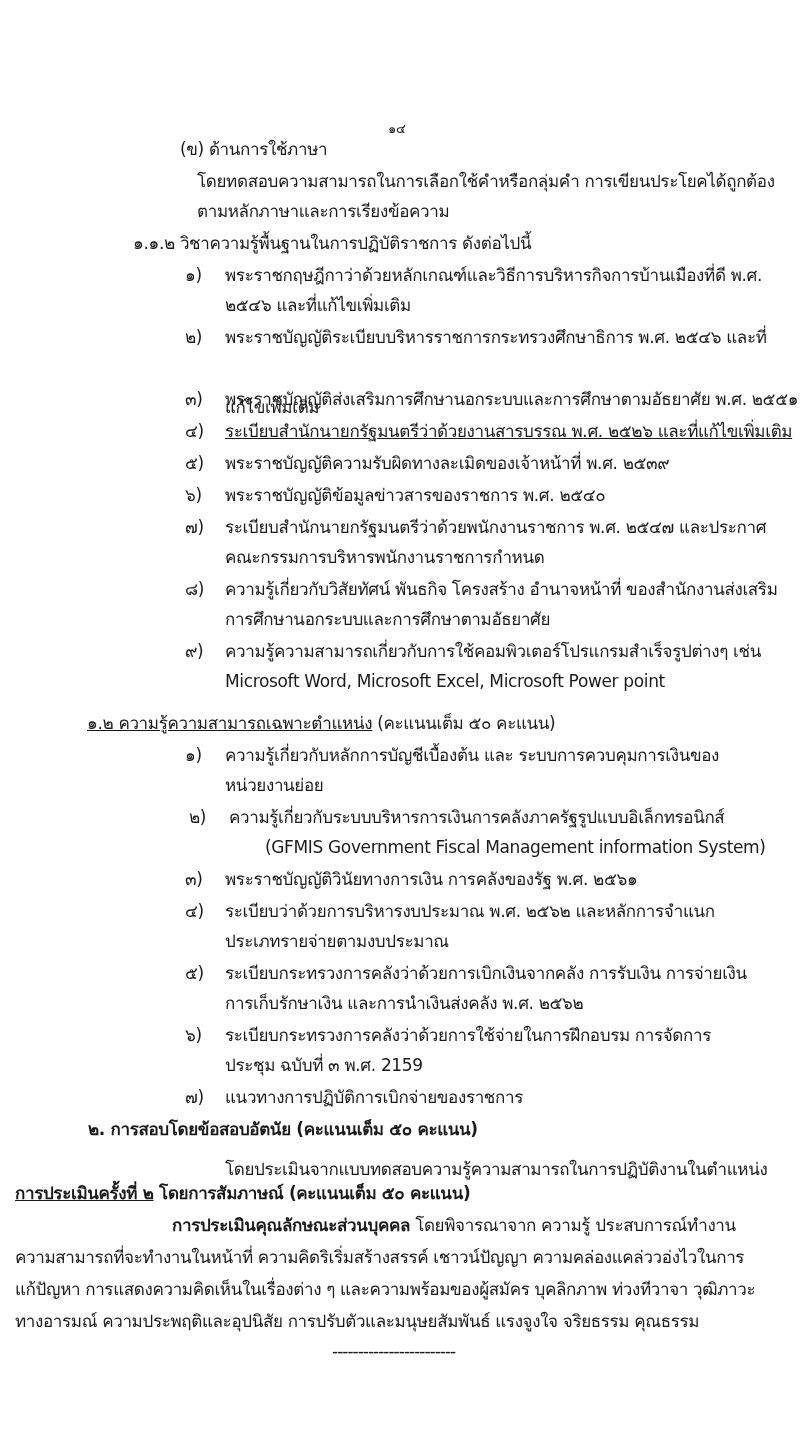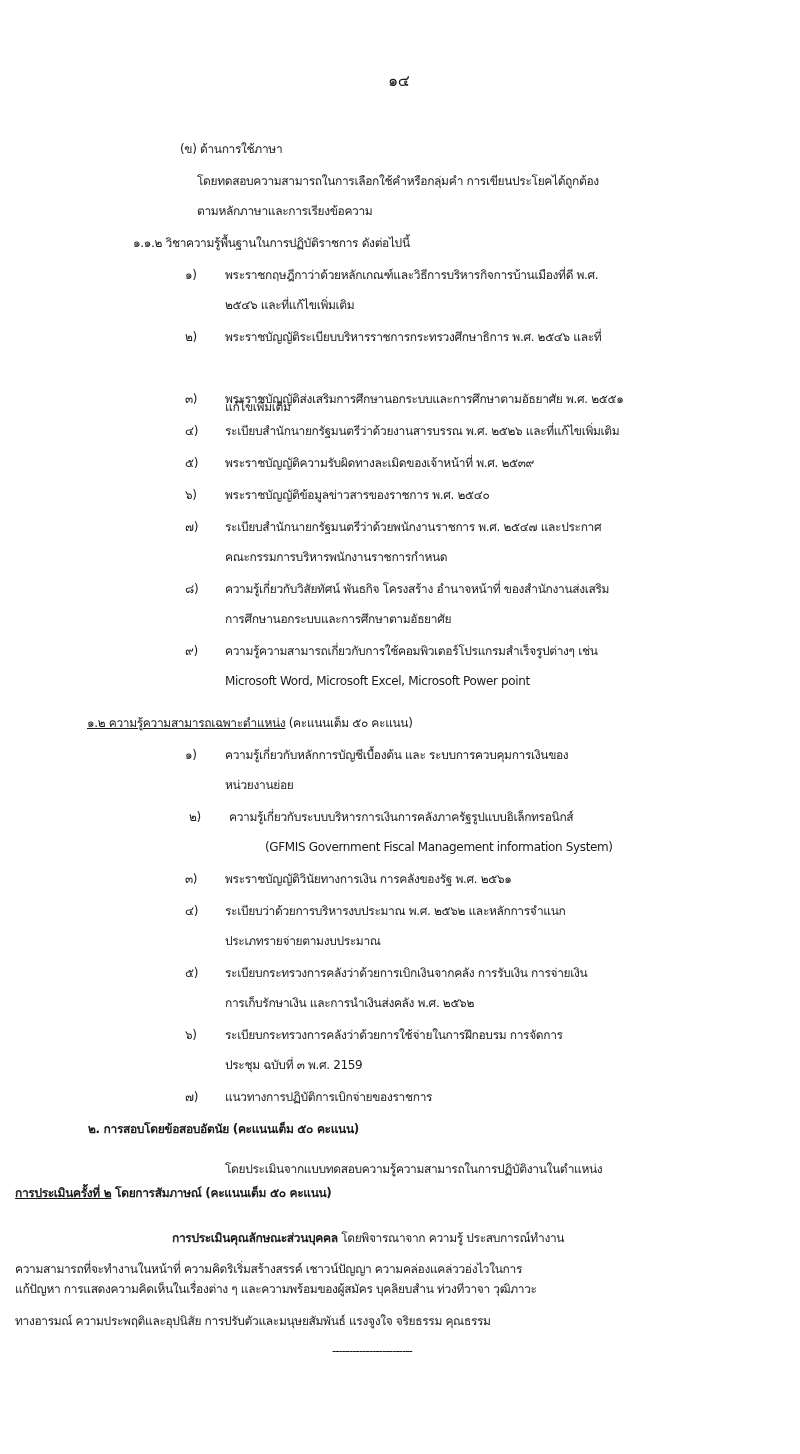--- a/index.html
+++ b/index.html
@@ -2,48 +2,48 @@
 <html><head>
 <meta charset="utf-8">
 <style>
   html, body { margin: 0; padding: 0; background: #ffffff; }
   body {
     width: 800px; height: 1454px; position: relative; overflow: hidden;
     font-family: "DejaVu Sans", "Liberation Sans", sans-serif;
     color: #1a1a1a;
   }
   .ln {
-    position: absolute; white-space: nowrap; font-size: 12px; line-height: 22px;
+    position: absolute; white-space: nowrap; font-size: 17px; line-height: 22px;
     letter-spacing: -0.35px;
   }
   .bold { font-weight: bold; }
   .u { text-decoration: underline; }
   .num { display: inline-block; width: 40px; }
-  .pagenum { font-size: 16px; }
+  .pagenum { font-size: 13px; margin-top: 48px; }
 </style>
 </head>
 <body>
 
 <div class="ln pagenum" style="left:388px;top:70px;">๑๔</div>
 
 <div class="ln" style="left:180px;top:138px;">(ข) ด้านการใช้ภาษา</div>
 <div class="ln" style="left:197px;top:170px;">โดยทดสอบความสามารถในการเลือกใช้คำหรือกลุ่มคำ การเขียนประโยคได้ถูกต้อง</div>
 <div class="ln" style="left:197px;top:200px;">ตามหลักภาษาและการเรียงข้อความ</div>
 
 <div class="ln" style="left:133px;top:232px;">๑.๑.๒ วิชาความรู้พื้นฐานในการปฏิบัติราชการ ดังต่อไปนี้</div>
 
 <div class="ln" style="left:185px;top:264px;"><span class="num">๑)</span><span>พระราชกฤษฎีกาว่าด้วยหลักเกณฑ์และวิธีการบริหารกิจการบ้านเมืองที่ดี พ.ศ.</span></div>
 <div class="ln" style="left:225px;top:294px;">๒๕๔๖ และที่แก้ไขเพิ่มเติม</div>
 
 <div class="ln" style="left:185px;top:326px;"><span class="num">๒)</span><span>พระราชบัญญัติระเบียบบริหารราชการกระทรวงศึกษาธิการ พ.ศ. ๒๕๔๖ และที่</span></div>
 <div class="ln" style="left:225px;top:360px;margin-top:36px;">แก้ไขเพิ่มเติม</div>
 
 <div class="ln" style="left:185px;top:388px;"><span class="num">๓)</span><span>พระราชบัญญัติส่งเสริมการศึกษานอกระบบและการศึกษาตามอัธยาศัย พ.ศ. ๒๕๕๑</span></div>
 
-<div class="ln" style="left:185px;top:420px;"><span class="num">๔)</span><span>ระเบียบสำนักนายกรัฐมนตรีว่าด้วยงานสารบรรณ พ.ศ. ๒๕๒๖ และที่แก้ไขเพิ่มเติม</span></div>
+<div class="ln" style="left:185px;top:420px;text-decoration:underline;"><span class="num">๔)</span><span>ระเบียบสำนักนายกรัฐมนตรีว่าด้วยงานสารบรรณ พ.ศ. ๒๕๒๖ และที่แก้ไขเพิ่มเติม</span></div>
 
 <div class="ln" style="left:185px;top:452px;"><span class="num">๕)</span><span>พระราชบัญญัติความรับผิดทางละเมิดของเจ้าหน้าที่ พ.ศ. ๒๕๓๙</span></div>
 
 <div class="ln" style="left:185px;top:484px;"><span class="num">๖)</span><span>พระราชบัญญัติข้อมูลข่าวสารของราชการ พ.ศ. ๒๕๔๐</span></div>
 
 <div class="ln" style="left:185px;top:516px;"><span class="num">๗)</span><span>ระเบียบสำนักนายกรัฐมนตรีว่าด้วยพนักงานราชการ พ.ศ. ๒๕๔๗ และประกาศ</span></div>
 <div class="ln" style="left:225px;top:546px;">คณะกรรมการบริหารพนักงานราชการกำหนด</div>
 
 <div class="ln" style="left:185px;top:578px;"><span class="num">๘)</span><span>ความรู้เกี่ยวกับวิสัยทัศน์ พันธกิจ โครงสร้าง อำนาจหน้าที่ ของสำนักงานส่งเสริม</span></div>
 <div class="ln" style="left:225px;top:608px;">การศึกษานอกระบบและการศึกษาตามอัธยาศัย</div>
@@ -70,18 +70,18 @@
 <div class="ln" style="left:185px;top:1024px;"><span class="num">๖)</span><span>ระเบียบกระทรวงการคลังว่าด้วยการใช้จ่ายในการฝึกอบรม การจัดการ</span></div>
 <div class="ln" style="left:225px;top:1054px;">ประชุม ฉบับที่ ๓ พ.ศ. 2159</div>
 
 <div class="ln" style="left:185px;top:1086px;"><span class="num">๗)</span><span>แนวทางการปฏิบัติการเบิกจ่ายของราชการ</span></div>
 
 <div class="ln bold" style="left:88px;top:1118px;">๒. การสอบโดยข้อสอบอัตนัย (คะแนนเต็ม ๕๐ คะแนน)</div>
 <div class="ln" style="left:225px;top:1150px;margin-top:8px;">โดยประเมินจากแบบทดสอบความรู้ความสามารถในการปฏิบัติงานในตำแหน่ง</div>
 
 <div class="ln" style="left:15px;top:1182px;"><span class="bold u">การประเมินครั้งที่ ๒</span><span class="bold">  โดยการสัมภาษณ์ (คะแนนเต็ม ๕๐ คะแนน)</span></div>
 
-<div class="ln" style="left:172px;top:1214px;margin-top:13px;"><span class="bold">การประเมินคุณลักษณะส่วนบุคคล</span><span>   โดยพิจารณาจาก ความรู้ ประสบการณ์ทำงาน</span></div>
-<div class="ln" style="left:15px;top:1246px;margin-top:12px;">ความสามารถที่จะทำงานในหน้าที่ ความคิดริเริ่มสร้างสรรค์ เชาวน์ปัญญา ความคล่องแคล่ววอ่งไวในการ</div>
-<div class="ln" style="left:15px;top:1278px;">แก้ปัญหา การแสดงความคิดเห็นในเรื่องต่าง ๆ และความพร้อมของผู้สมัคร บุคลิยบสำน ท่วงทีวาจา วุฒิภาวะ</div>
+<div class="ln" style="left:172px;top:1214px;"><span class="bold">การประเมินคุณลักษณะส่วนบุคคล</span><span>   โดยพิจารณาจาก ความรู้ ประสบการณ์ทำงาน</span></div>
+<div class="ln" style="left:15px;top:1246px;">ความสามารถที่จะทำงานในหน้าที่ ความคิดริเริ่มสร้างสรรค์ เชาวน์ปัญญา ความคล่องแคล่ววอ่งไวในการ</div>
+<div class="ln" style="left:15px;top:1278px;">แก้ปัญหา การแสดงความคิดเห็นในเรื่องต่าง ๆ และความพร้อมของผู้สมัคร บุคลิกภาพ ท่วงทีวาจา วุฒิภาวะ</div>
 <div class="ln" style="left:15px;top:1310px;">ทางอารมณ์ ความประพฤติและอุปนิสัย การปรับตัวและมนุษยสัมพันธ์ แรงจูงใจ จริยธรรม คุณธรรม</div>
 
 <div class="ln" style="left:332px;top:1340px;letter-spacing:-1px;">------------------------</div>
 
 </body></html>

